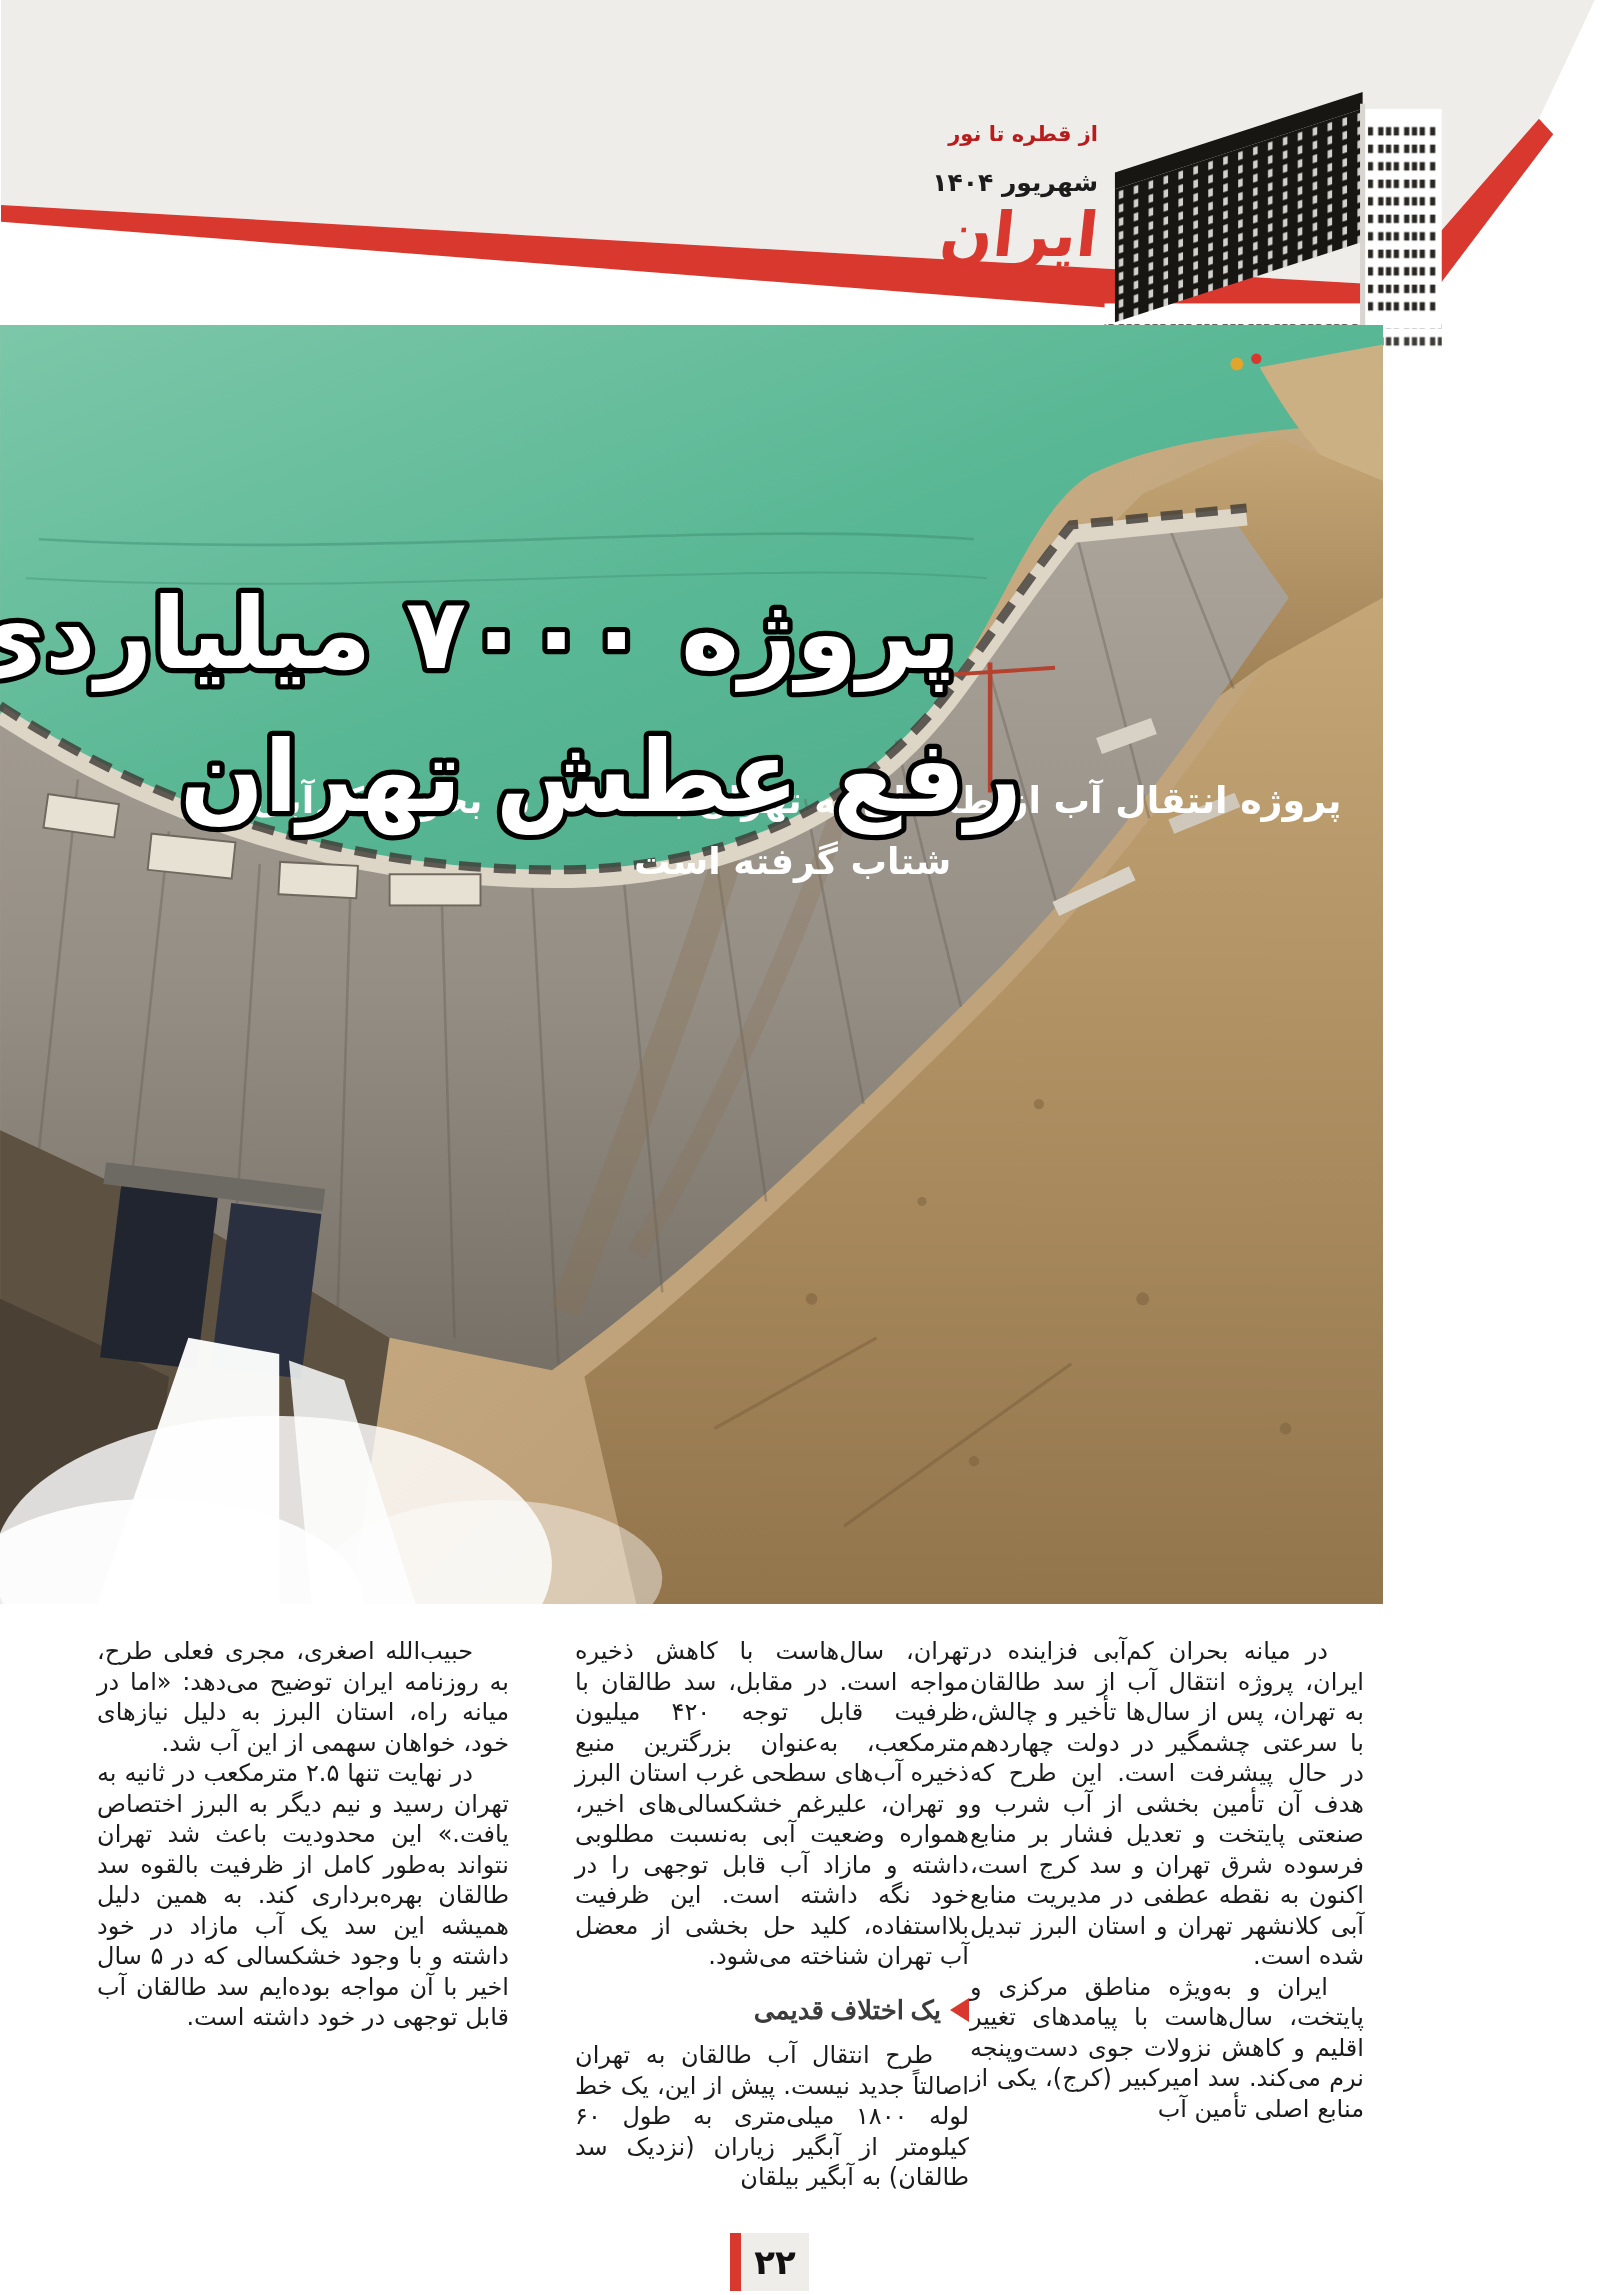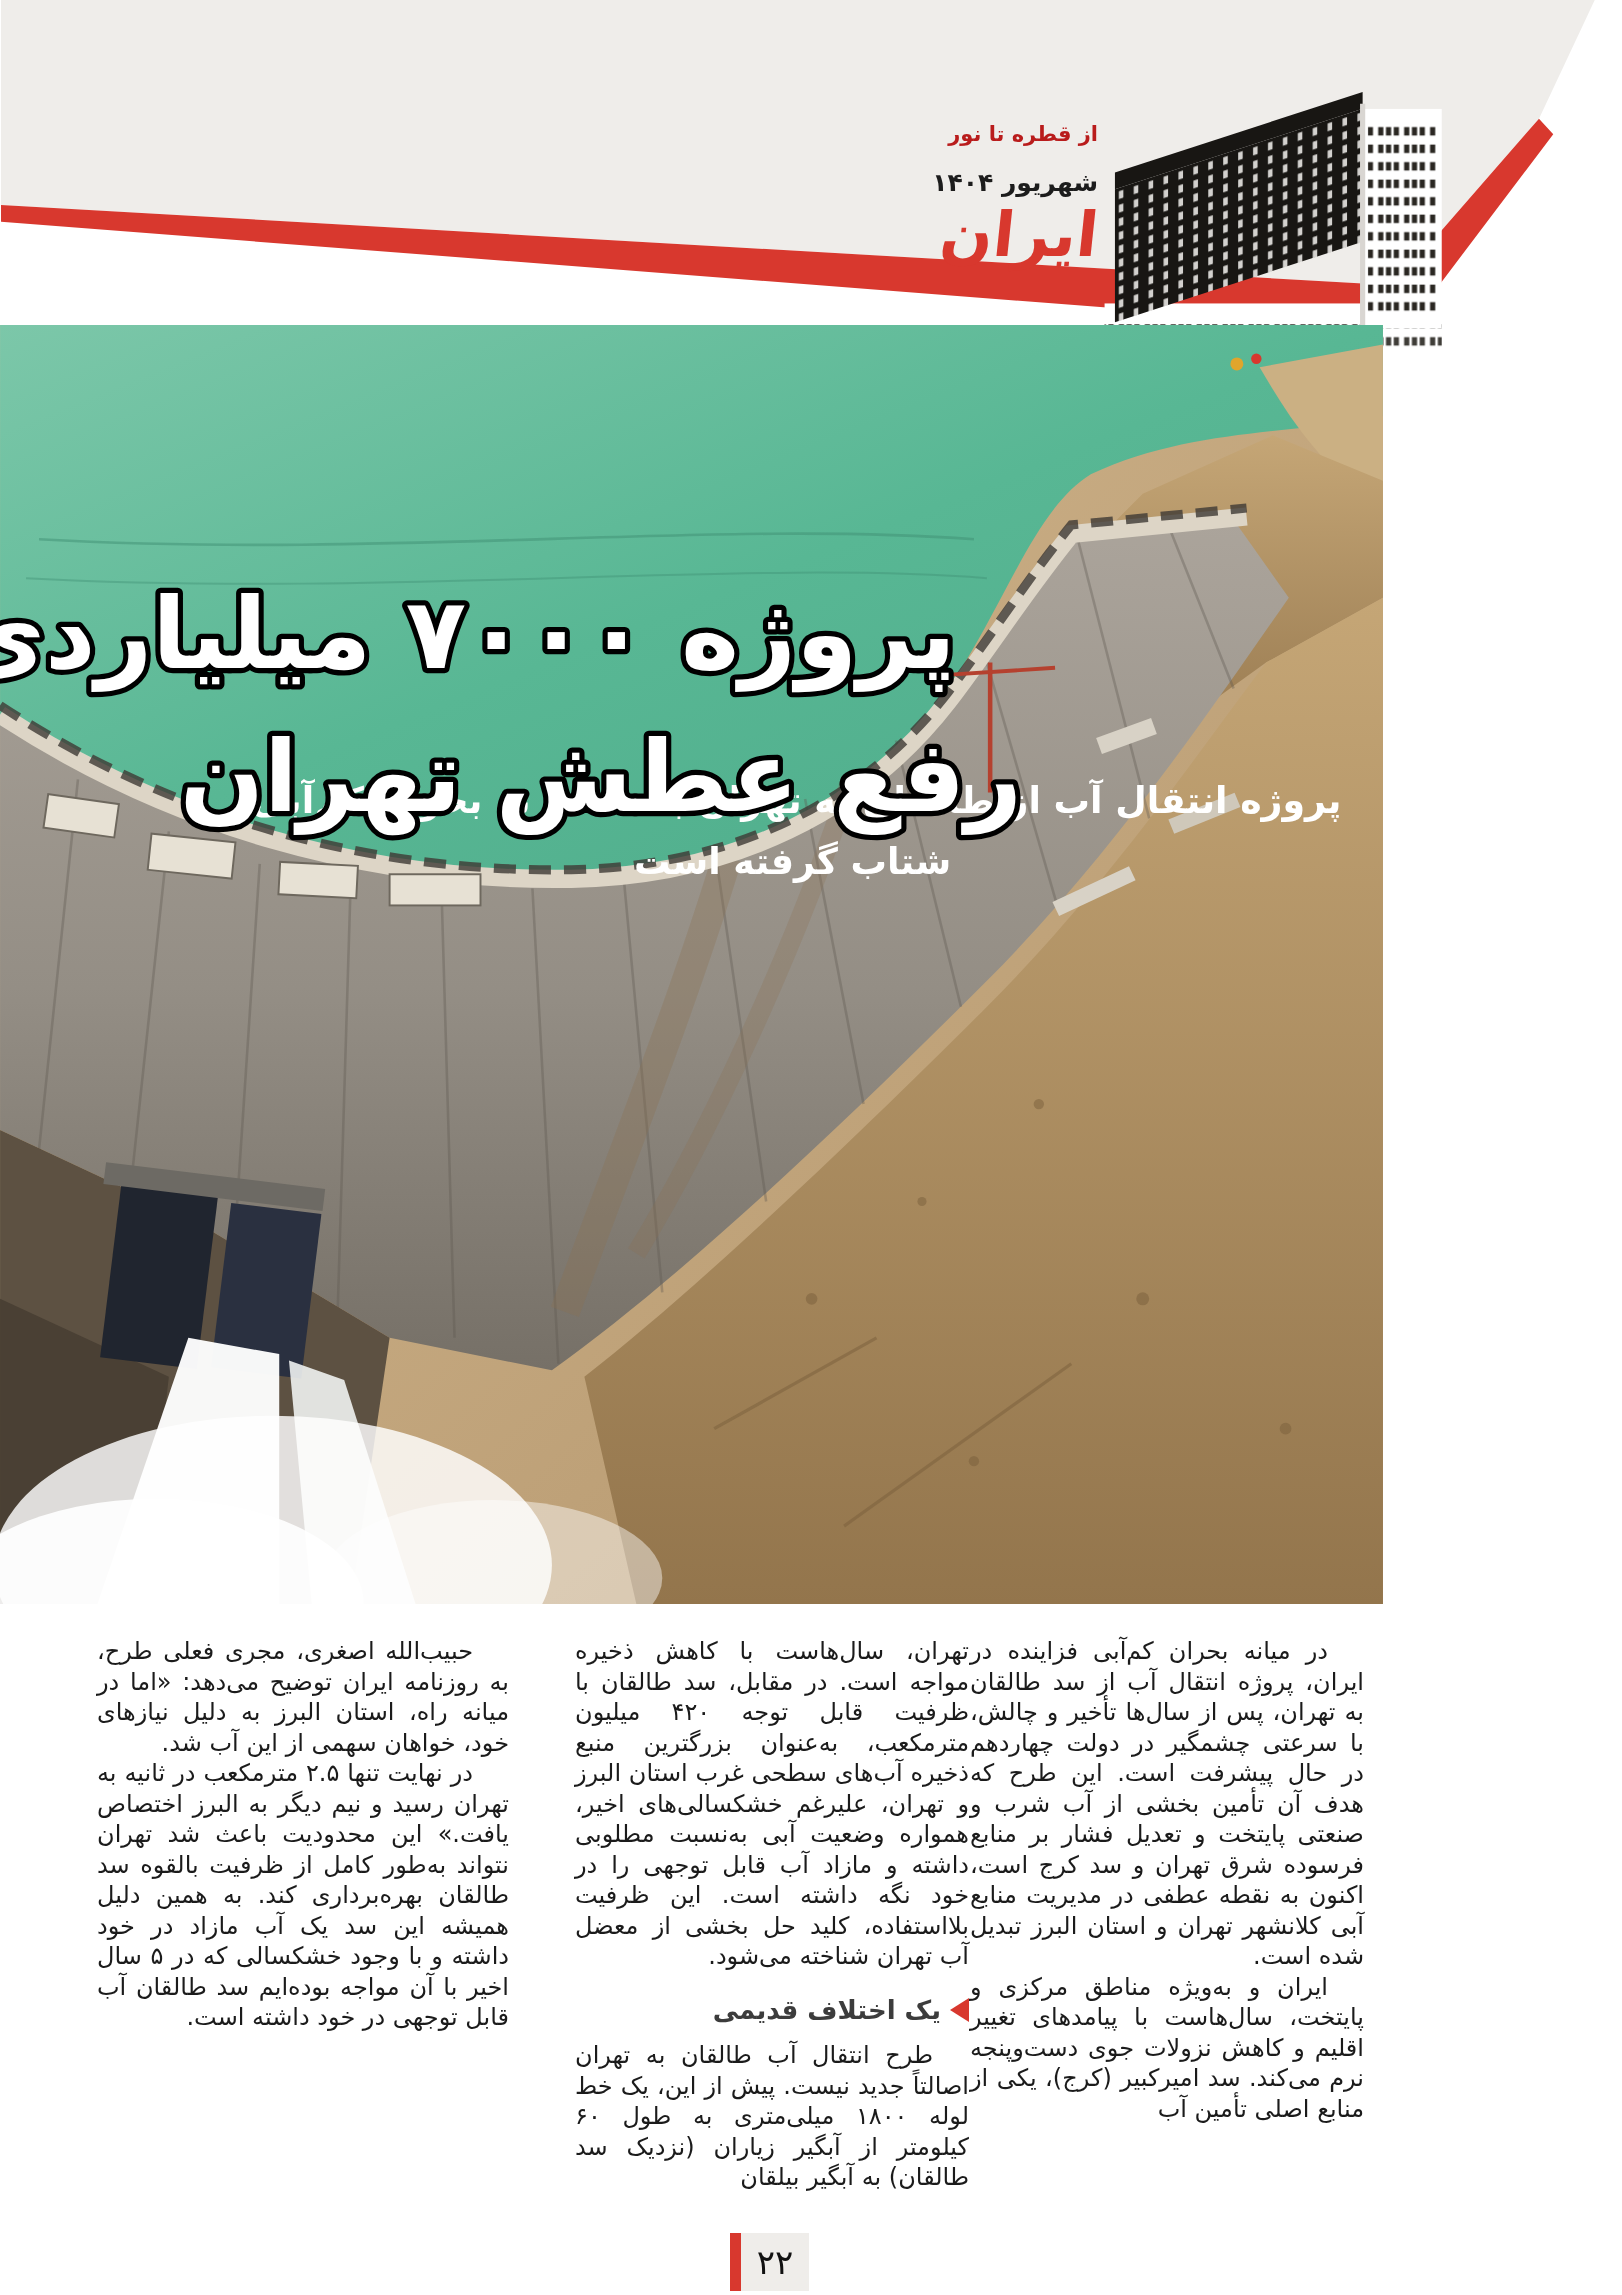--- a/index.html
+++ b/index.html
@@ -22,29 +22,29 @@
   
   .article{position:absolute;left:0;top:1636px;width:1623px;}
   .col{position:absolute;top:0;direction:rtl;text-align:justify;color:#1b1b1b;
        font-size:24px;line-height:30.5px;}
   .col-r{left:970px;width:394px;}
   .col-m{left:575px;width:394px;}
   .col-l{left:97px;width:412px;}
   .blk-p{margin:0;text-align:justify;text-align-last:right;}
   .blk-p.ind{text-indent:36px;}
   .blk-h{display:flex;align-items:center;gap:9px;margin:23.4px 0 14.3px 0;
-         font-size:26px;font-weight:bold;color:#3c3c3c;line-height:1.2;}
+         font-size:26px;font-weight:bold;color:#3c3c3c;line-height:1.2;font-family:Liberation Serif, serif;}
   .tri{width:0;height:0;border-top:12.3px solid transparent;border-bottom:12.3px solid transparent;
        border-right:19.5px solid #d8382e;flex:0 0 auto;}
 
   
   .badge{position:absolute;left:730px;top:2233px;display:flex;height:58px;}
   .badge-bar{width:11px;height:58px;background:#d8382e;}
   .badge-box{width:68px;height:58px;background:#efedea;display:flex;align-items:center;justify-content:center;
-             font-size:34px;font-weight:normal;color:#111;}
+             font-size:34px;font-weight:bold;color:#111;}
 </style>
 </head>
 <body>
 
 <div class="page">
 
   <header class="hdr">
     <svg class="hdr-art" width="1623" height="402" viewBox="0 0 2500 620">
 
       <polygon points="0,0 2458,0 2372,183 2148,440 0,316" fill="#efedea"></polygon>

